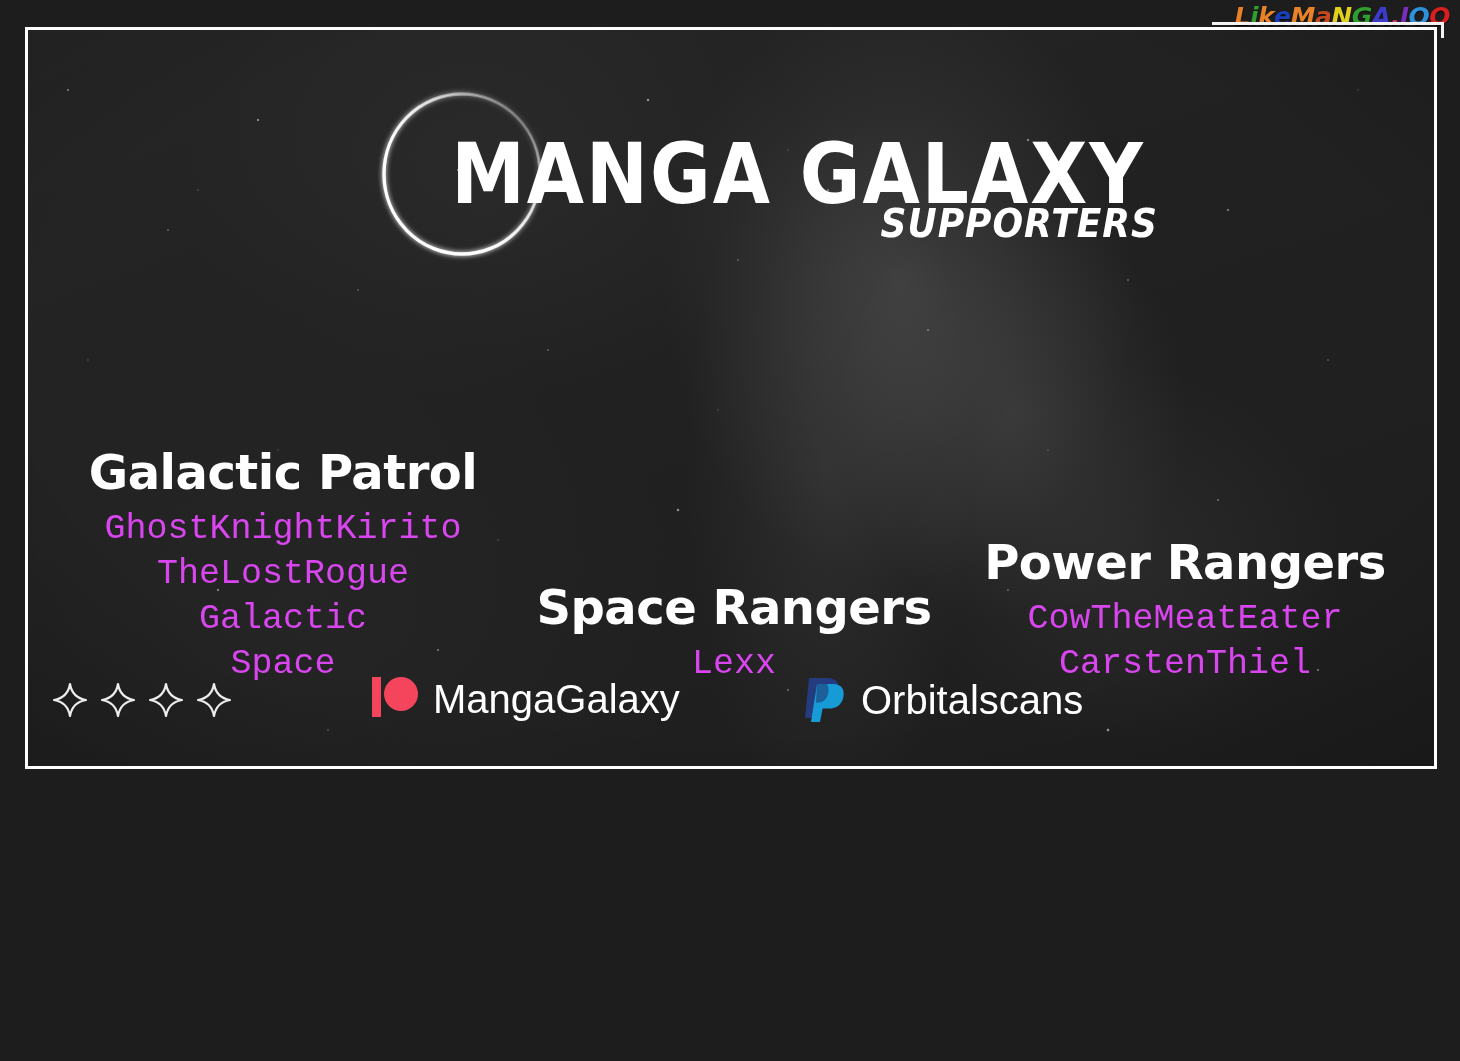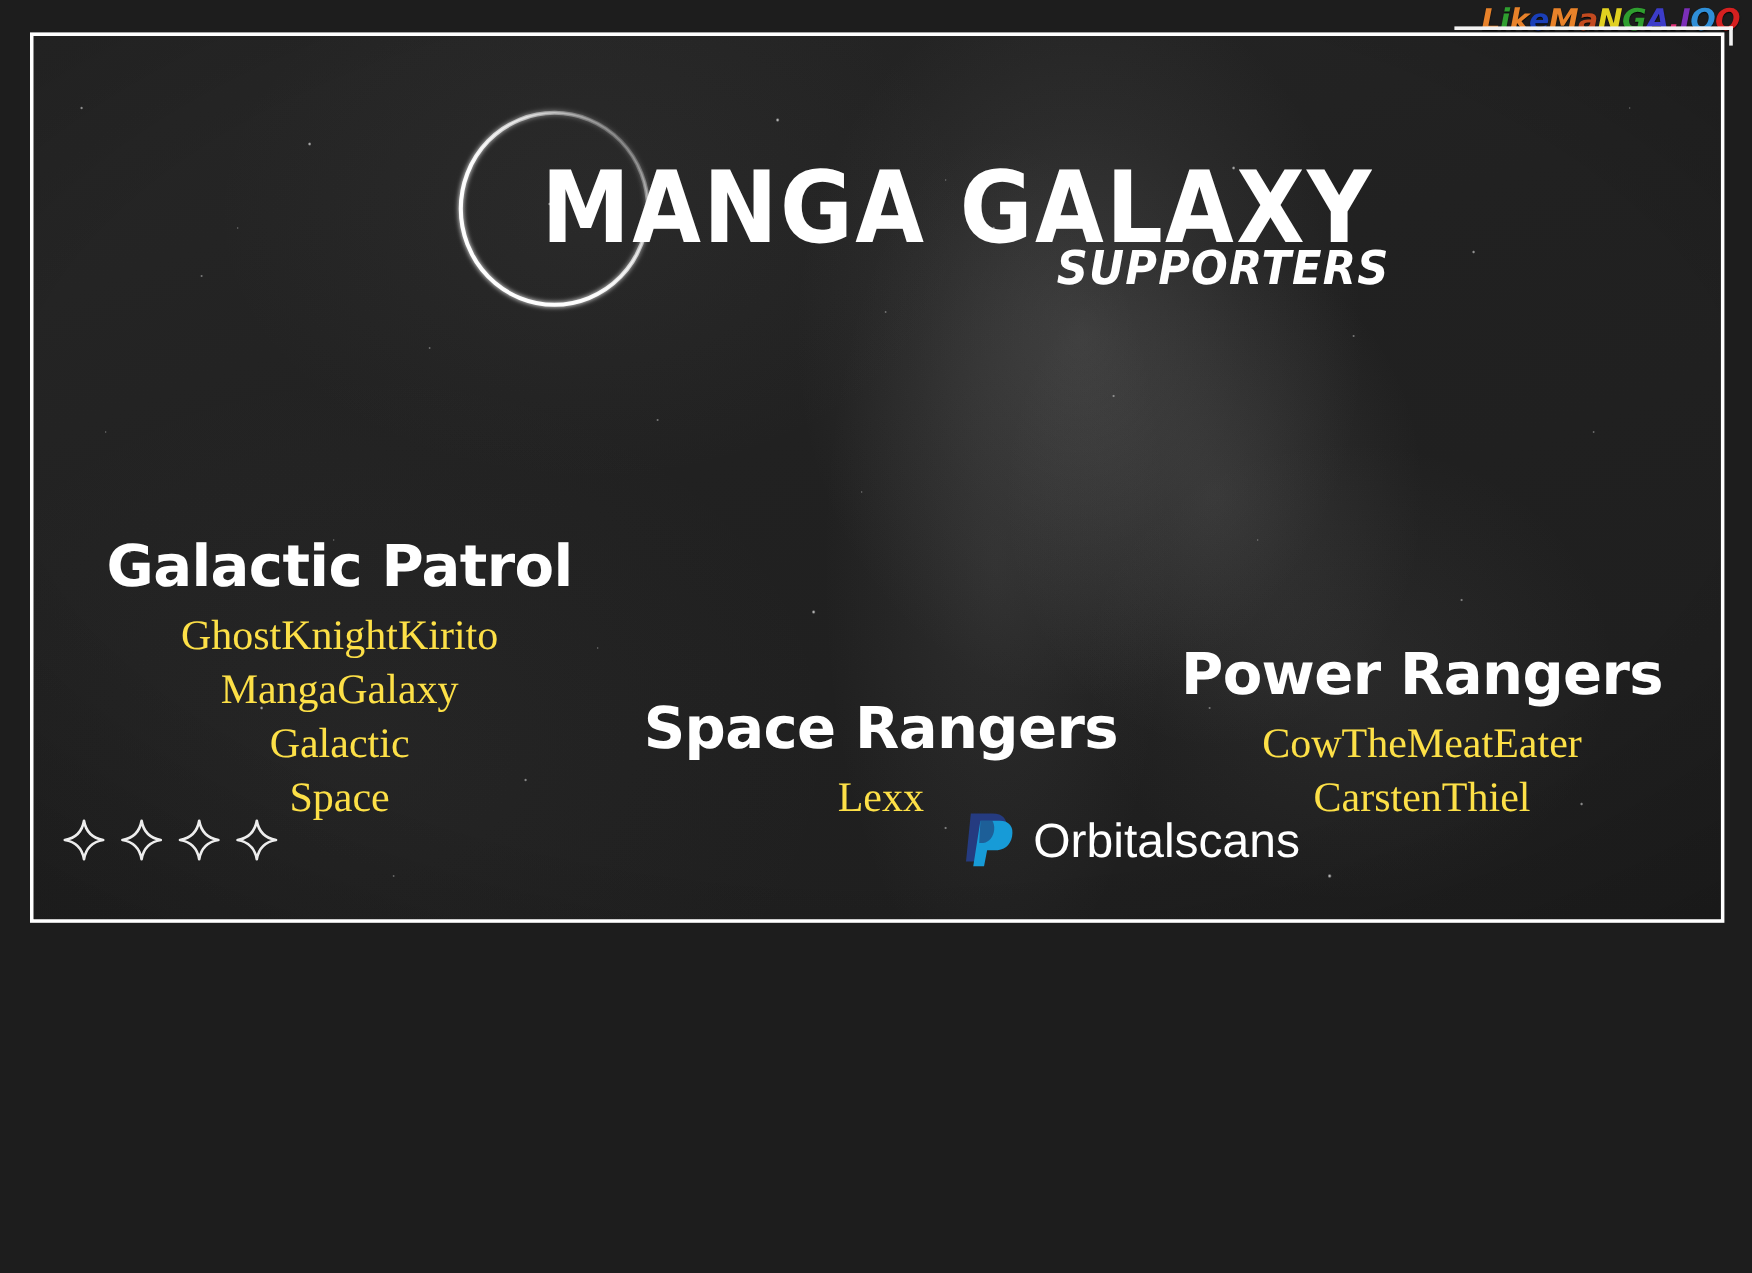--- a/index.html
+++ b/index.html
@@ -196,25 +196,25 @@
     font-family:"DejaVu Sans", sans-serif;
     font-weight:bold;
     font-size:48px;
     line-height:62px;
     color:#ffffff;
     letter-spacing:-0.5px;
     white-space:nowrap;
   }
   .tier-names {
     margin-top:4px;
-    font-family:Liberation Serif, serif;
+    font-family:Liberation Mono, monospace;
     font-weight:400;
     font-size:35px;
     line-height:45px;
-    color:#fde047;
+    color:#d946ef;
     letter-spacing:0px;
   }
   .tier-names div { white-space:nowrap; }
 
   
   .footer {
     position:absolute;
     left:0; bottom:22px;
     width:100%;
     height:72px;
@@ -296,21 +296,21 @@
         <div class="logo-sub">SUPPORTERS</div>
       </div>
     </div>
 
     <div class="tiers">
 
       <div class="tier tier-1">
         <div class="tier-title">Galactic Patrol</div>
         <div class="tier-names">
           <div>GhostKnightKirito</div>
-          <div>MangaGalaxy</div>
+          <div>TheLostRogue</div>
           <div>Galactic</div>
           <div>Space</div>
         </div>
       </div>
 
       <div class="tier tier-2">
         <div class="tier-title">Space Rangers</div>
         <div class="tier-names">
           <div>Lexx</div>
         </div>
@@ -344,20 +344,29 @@
             <path d="M18 2 C19.6 11.4 24.6 16.4 34 18 C24.6 19.6 19.6 24.6 18 34 C16.4 24.6 11.4 19.6 2 18 C11.4 16.4 16.4 11.4 18 2 Z" fill="none" stroke="#ededed" stroke-width="2.2" stroke-linejoin="round"></path>
           </svg>
         </span>
         <span>
           <svg width="36" height="36" viewBox="0 0 36 36">
             <path d="M18 2 C19.6 11.4 24.6 16.4 34 18 C24.6 19.6 19.6 24.6 18 34 C16.4 24.6 11.4 19.6 2 18 C11.4 16.4 16.4 11.4 18 2 Z" fill="none" stroke="#ededed" stroke-width="2.2" stroke-linejoin="round"></path>
           </svg>
         </span>
       </div>
 
+      <div class="brand brand-patreon">
+        <span class="brand-icon">
+          <svg width="48" height="44" viewBox="0 0 48 44">
+            <rect x="1" y="2" width="9" height="40" fill="#f4455c"></rect>
+            <circle cx="30" cy="19" r="17" fill="#f4455c"></circle>
+          </svg>
+        </span>
+        <span class="brand-label">MangaGalaxy</span>
+      </div>
 
       <div class="brand brand-paypal">
         <span class="brand-icon">
           <svg width="44" height="48" viewBox="0 0 44 48">
             <path d="M6 4 H24 C33 4 37 9 35.4 17 C33.9 24.6 28.6 28.6 20.6 28.6 H14.6 L12 44 H2 Z" fill="#253b80"></path>
             <path d="M14 10 H30 C38 10 42 15 40.4 23 C38.9 30.6 33.6 34.6 25.6 34.6 H19.6 L17 48 H8 Z" fill="#179bd7"></path>
             <path d="M14 10 H24 C26.5 14 26 21 22.6 25 C19.8 28.3 16.8 28.6 14.6 28.6 L13 28.6 Z" fill="#222d65" opacity="0.55"></path>
           </svg>
         </span>
         <span class="brand-label">Orbitalscans</span>

